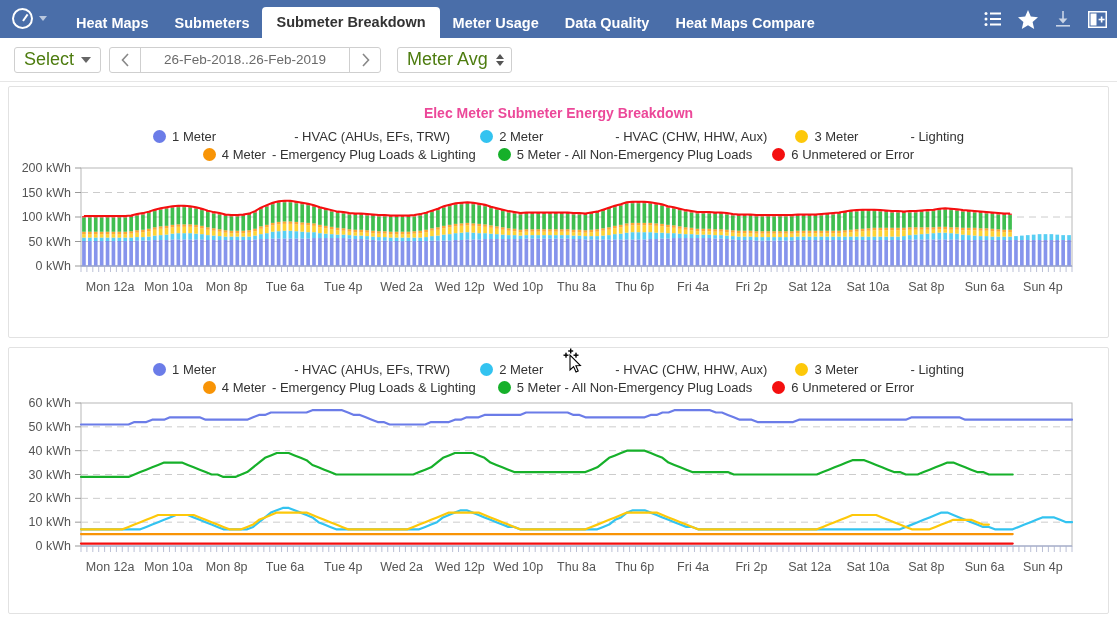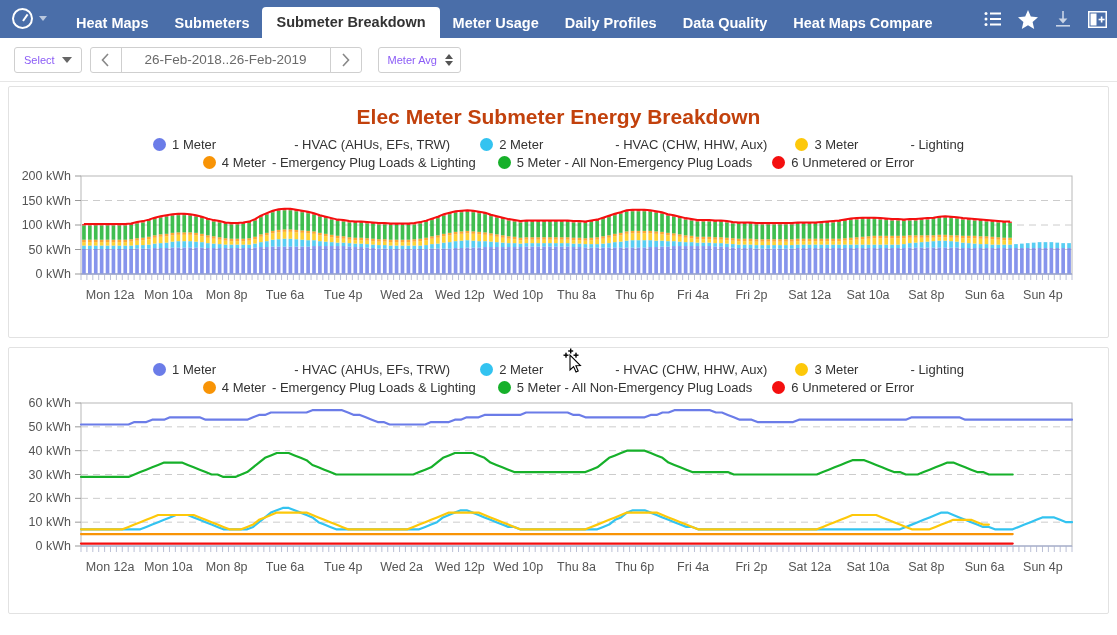--- a/index.html
+++ b/index.html
@@ -81,22 +81,22 @@
     padding: 0 0 0 14px;
     gap: 8px;
     border-bottom: 1px solid #e6e6e6;
   }
   .btn {
     border: 1px solid #cfcfcf;
     background: #ffffff;
     border-radius: 3px;
     height: 26px;
     display: flex; align-items: center; justify-content: center;
-    font-size: 11px;
-    color: #8b5cf6;
+    font-size: 18px;
+    color: #4d7c0f;
     padding: 0 9px;
     cursor: pointer;
     white-space: nowrap;
   }
   .btn .caret-dn {
     margin-left: 7px;
     width: 0; height: 0;
     border-left: 5px solid transparent;
     border-right: 5px solid transparent;
     border-top: 6px solid #666;
@@ -122,23 +122,23 @@
     border: 1px solid #e2e2e2;
     border-radius: 2px;
     background: #ffffff;
     position: relative;
   }
   #panel-top { height: 252px; margin-bottom: 9px; }
   #panel-bottom { height: 267px; }
 
   .chart-title {
     text-align: center;
-    font-size: 21px;
+    font-size: 14px;
     font-weight: bold;
-    color: #c2410c;
+    color: #ec4899;
     padding-top: 18px;
   }
 
   
   .legend {
     padding: 8px 0 0 0;
     display: flex;
     flex-direction: column;
     align-items: center;
     gap: 3px;
@@ -183,21 +183,20 @@
 <div class="navbar">
   <div class="nav-logo-wrap">
     <div class="logo-circle"></div>
     <div class="logo-caret"></div>
   </div>
   <div class="nav-tabs" id="nav-tabs">
       <div class="nav-tab">Heat Maps</div>
       <div class="nav-tab">Submeters</div>
       <div class="nav-tab active">Submeter Breakdown</div>
       <div class="nav-tab">Meter Usage</div>
-      <div class="nav-tab">Daily Profiles</div>
       <div class="nav-tab">Data Quality</div>
       <div class="nav-tab">Heat Maps Compare</div>
     </div>
   <div class="nav-icons">
     <span class="nav-icon">
       <svg width="18" height="16" viewBox="0 0 18 16">
         <circle cx="2" cy="2.5" r="1.5" fill="#fff"></circle>
           <rect x="6" y="1.5" width="11" height="2" fill="#fff"></rect>
         <circle cx="2" cy="8" r="1.5" fill="#fff"></circle>
           <rect x="6" y="7" width="11" height="2" fill="#fff"></rect>

